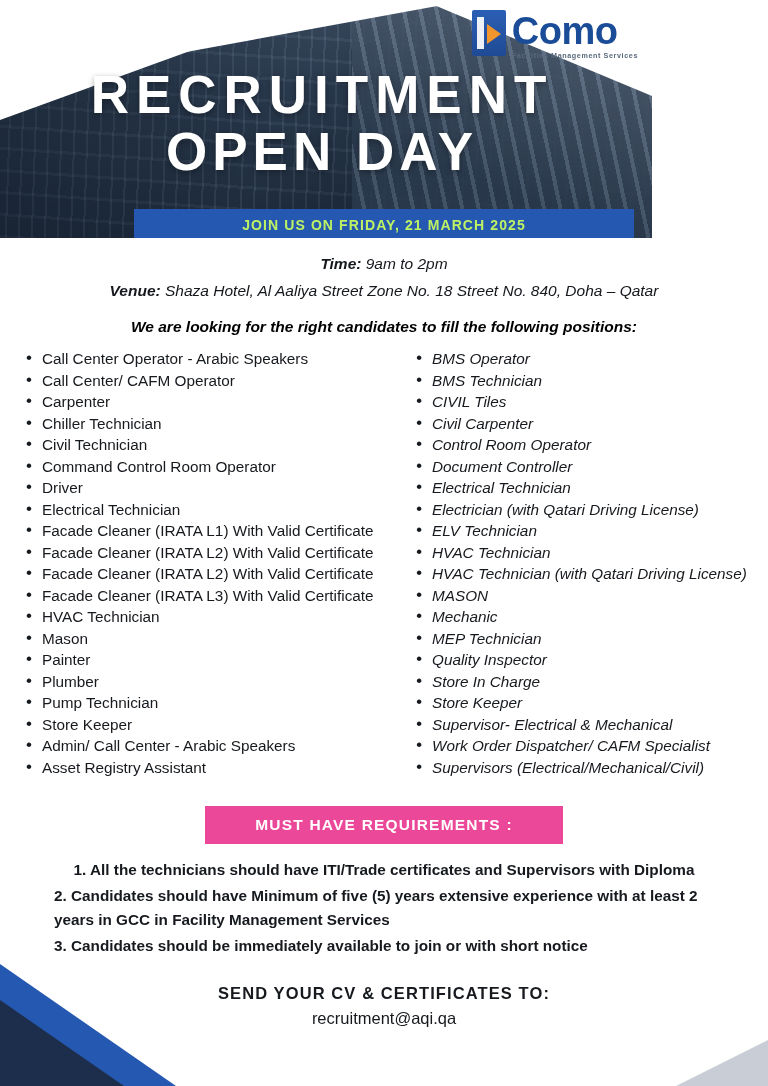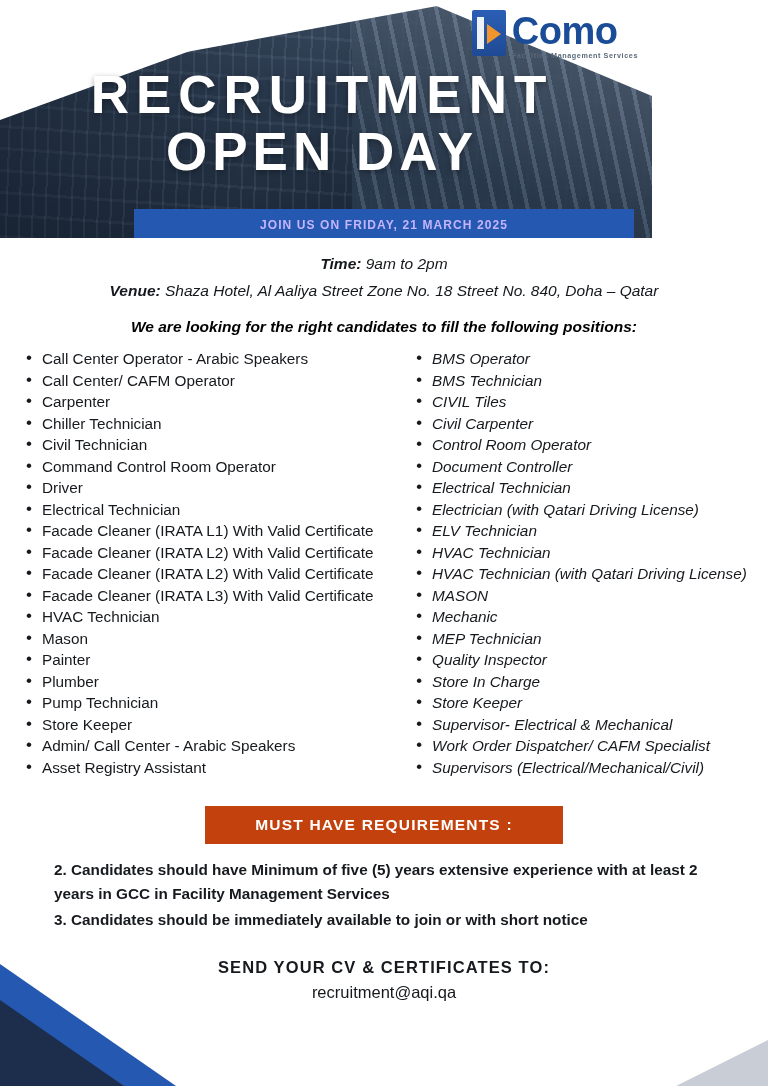--- a/index.html
+++ b/index.html
@@ -132,25 +132,25 @@
   }
 
   .banner {
     position: absolute;
     z-index: 6;
     left: 134px;
     top: 209px;
     width: 500px;
     height: 31px;
     background: #2558b0;
-    color: #c4b5fd;
+    color: #bef264;
     display: flex;
     align-items: center;
     justify-content: center;
-    font-size: 12px;
+    font-size: 14px;
     font-weight: 700;
     letter-spacing: 1.1px;
   }
 
   
   .content {
     position: relative;
     padding-top: 12px;
     z-index: 2;
   }
@@ -201,21 +201,21 @@
     left: 8px;
     top: -1px;
     font-size: 17px;
     color: #16191d;
   }
 
   .req-banner {
     margin: 28px auto 0;
     width: 358px;
     height: 38px;
-    background: #c2410c;
+    background: #ec4899;
     color: #fff;
     display: flex;
     align-items: center;
     justify-content: center;
     font-size: 15.5px;
     font-weight: 700;
     letter-spacing: 1.2px;
   }
   .req-list {
     margin: 14px auto 0;
@@ -361,20 +361,21 @@
         <li>Supervisor- Electrical &amp; Mechanical</li>
         <li>Work Order Dispatcher/ CAFM Specialist</li>
         <li>Supervisors (Electrical/Mechanical/Civil)</li>
       </ul>
     </div>
   </div>
 
   <div class="req-banner">MUST HAVE REQUIREMENTS :</div>
 
   <div class="req-list">
+    <div class="r1">1. All the technicians should have ITI/Trade certificates and Supervisors with Diploma</div>
     <div class="r2">2. Candidates should have Minimum of five (5) years extensive experience with at least 2 years in GCC in Facility Management Services</div>
     <div class="r3">3. Candidates should be immediately available to join or with short notice</div>
   </div>
 
   <div class="cv">
     <div class="cv-title">SEND YOUR CV &amp; CERTIFICATES TO:</div>
     <div class="cv-mail">recruitment@aqi.qa</div>
   </div>
 </div>
 

